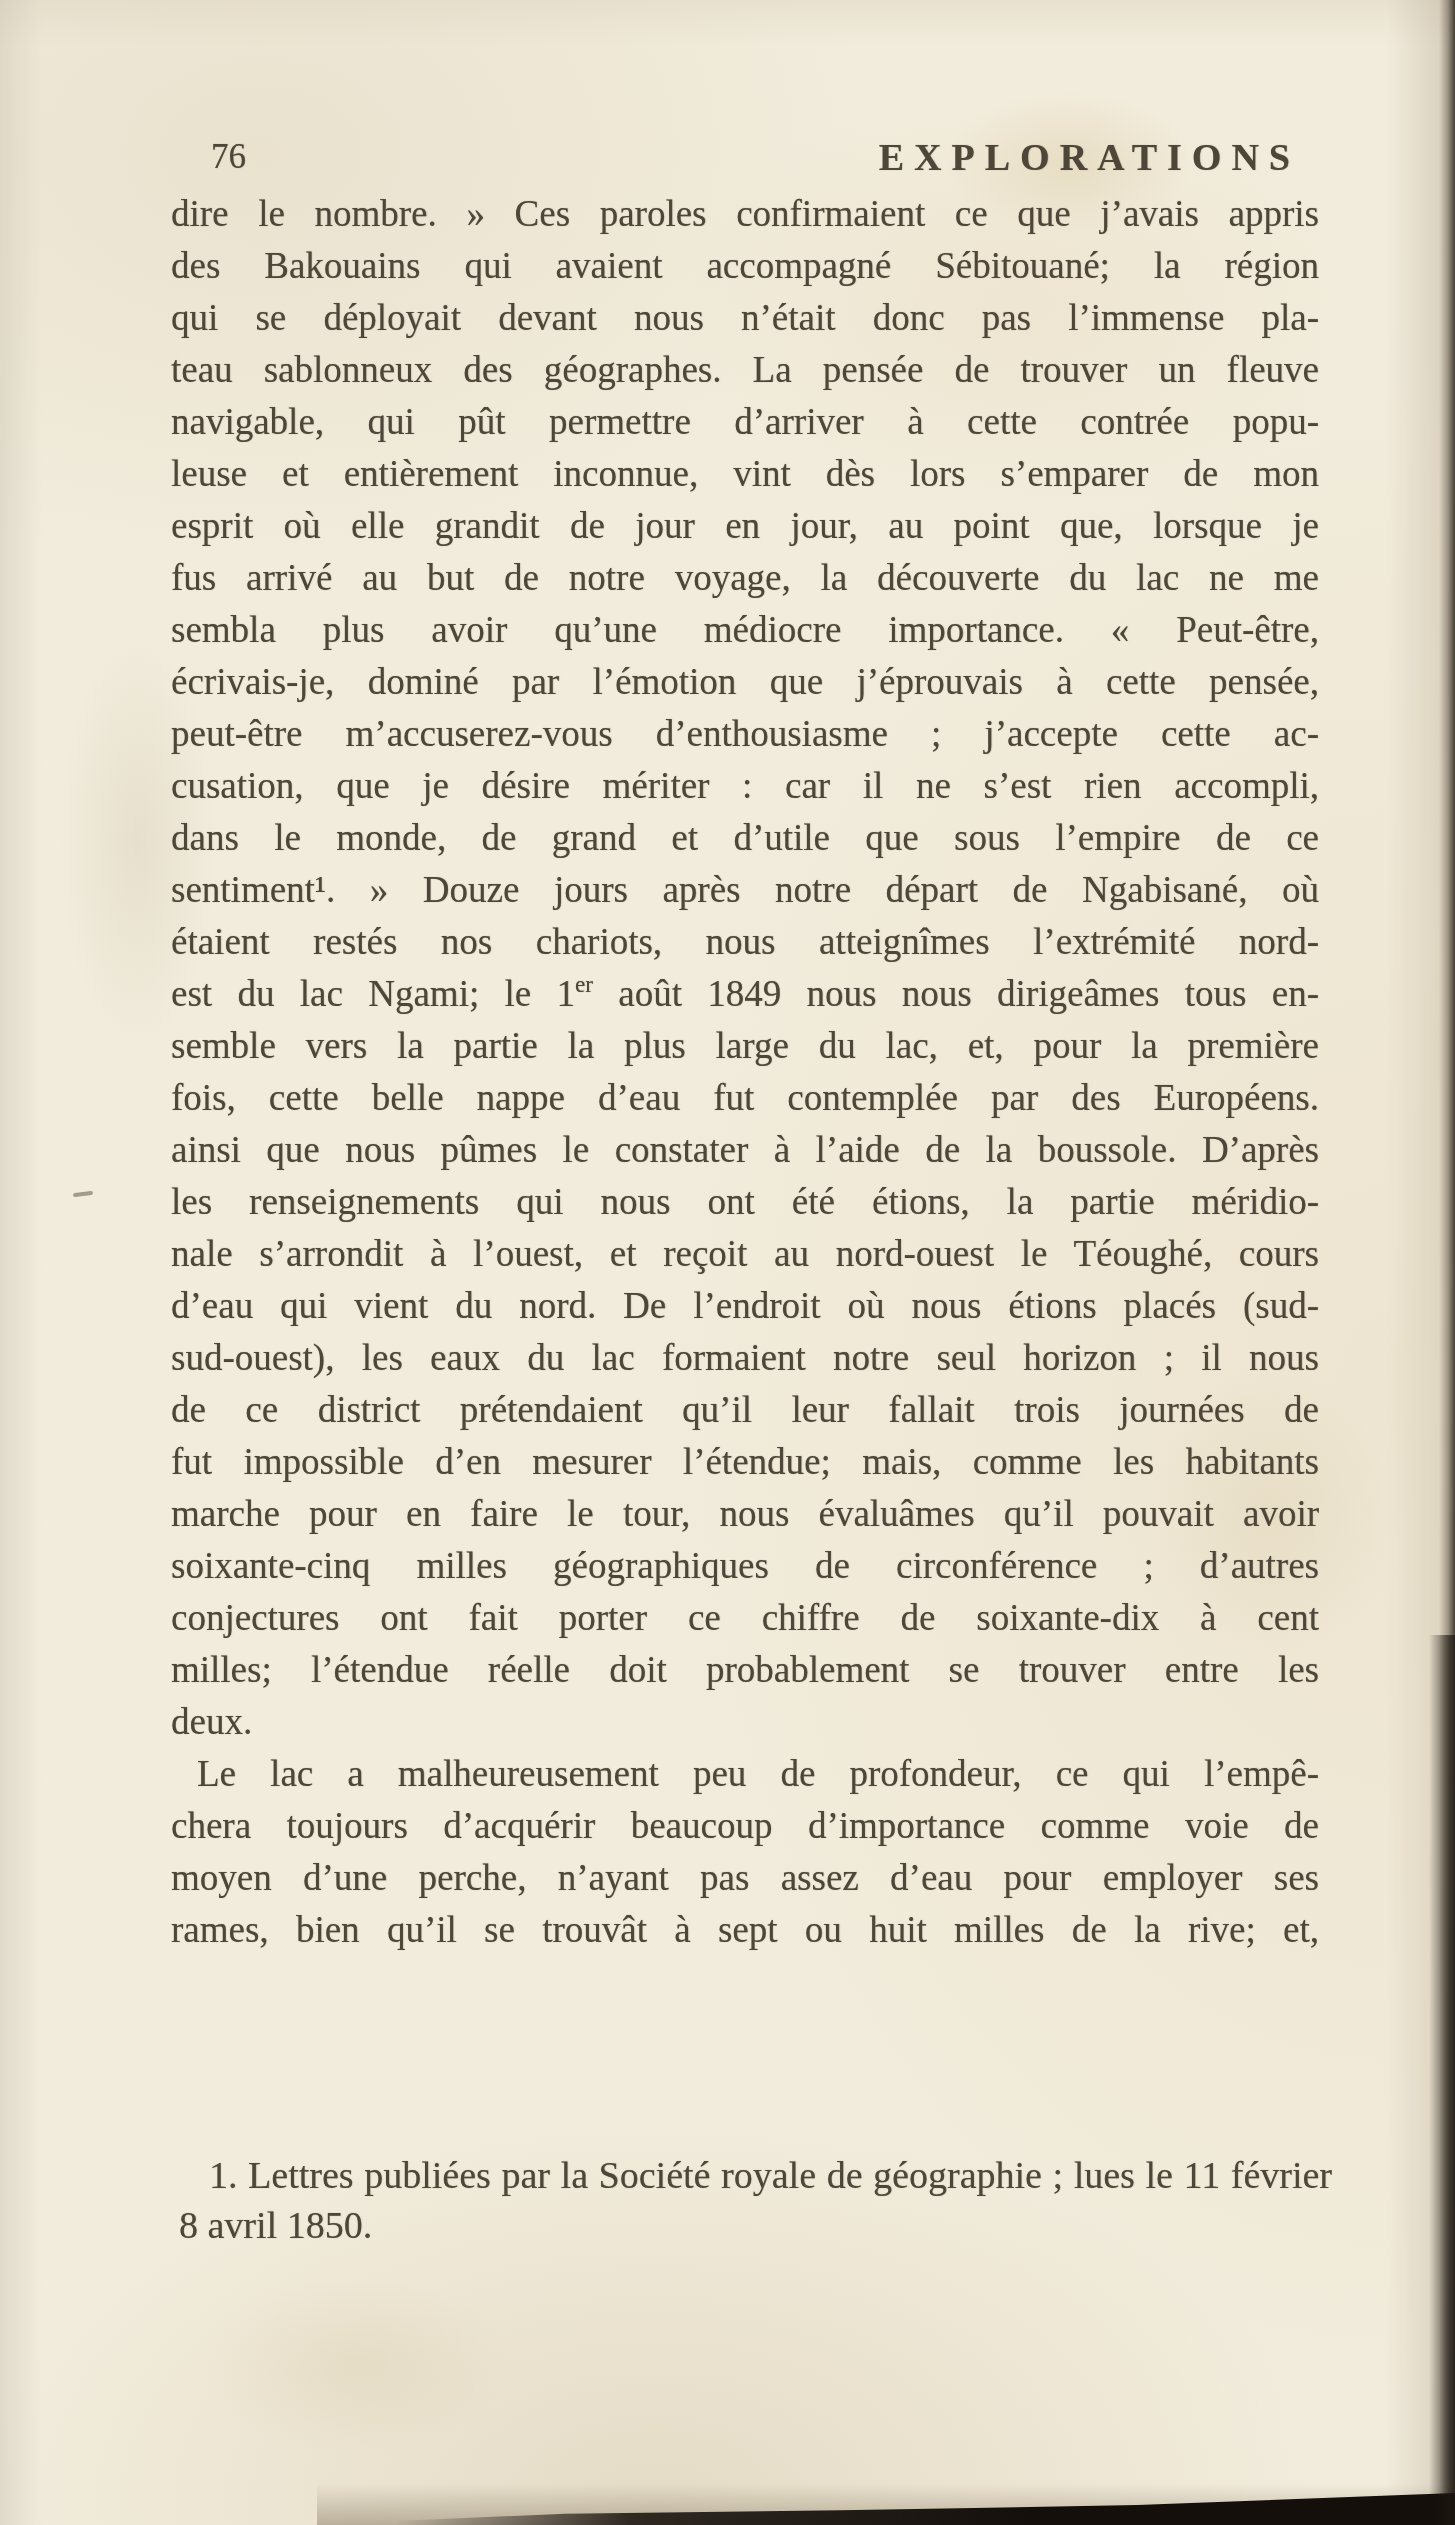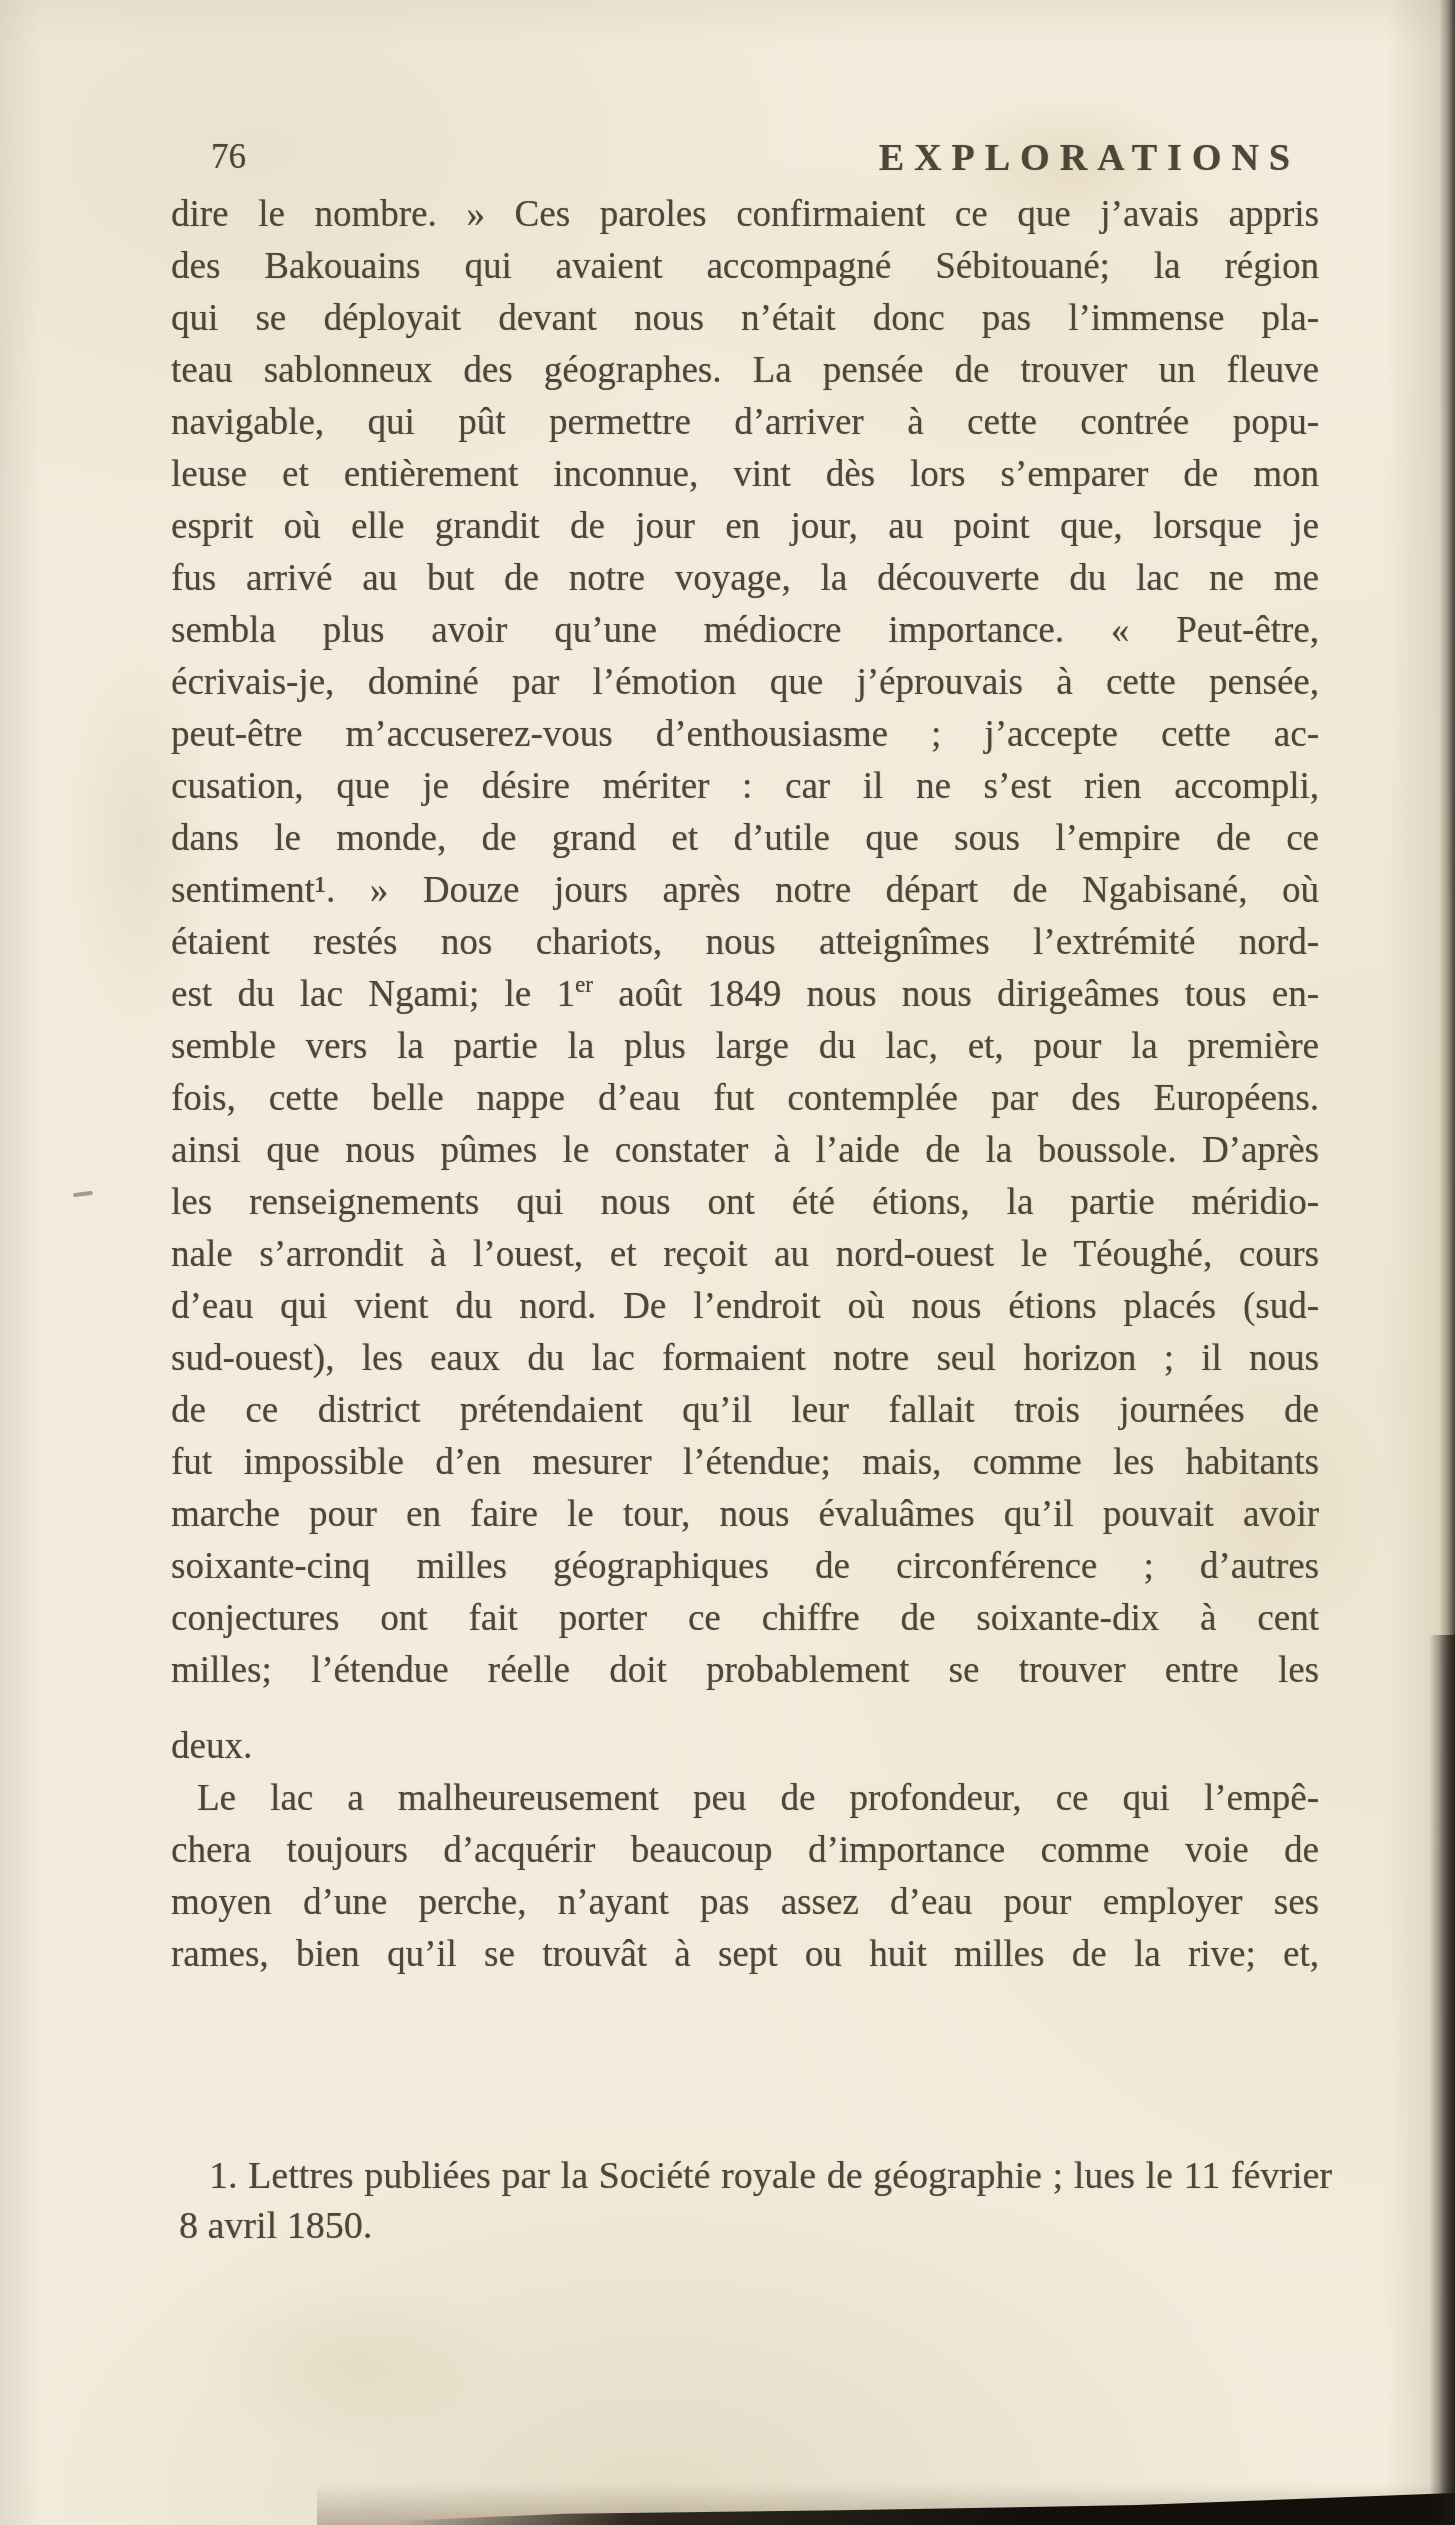--- a/index.html
+++ b/index.html
@@ -48,21 +48,21 @@
     font-size: 37px;
   }
   .tline {
     height: 52px;
     line-height: 52px;
     text-align: justify;
     text-align-last: justify;
     overflow: hidden;
     white-space: normal;
   }
-  .tline.pend { text-align-last: left; margin-top: 24px; }
+  .tline.pend { text-align-last: left; }
   .tline.pindent { text-indent: 26px; }
   sup.sup { font-size: 0.62em; vertical-align: 14px; line-height: 0; }
 
   .footnote {
     position: absolute;
     top: 2150px; left: 179px; width: 1153px;
     font-size: 38px;
   }
   .fline {
     height: 50px;

